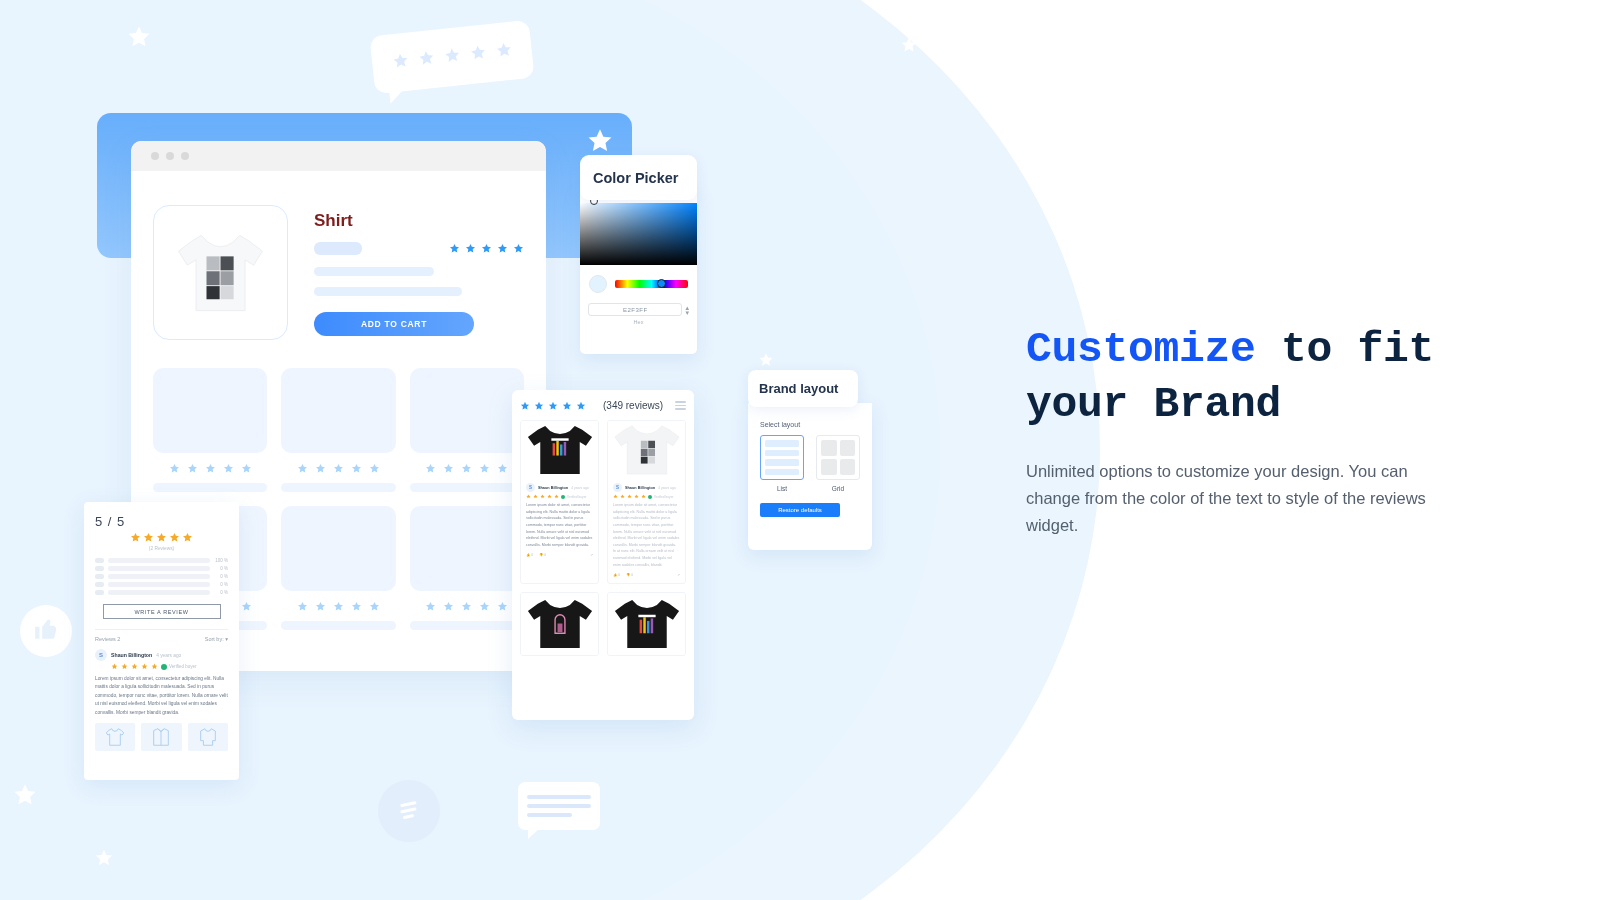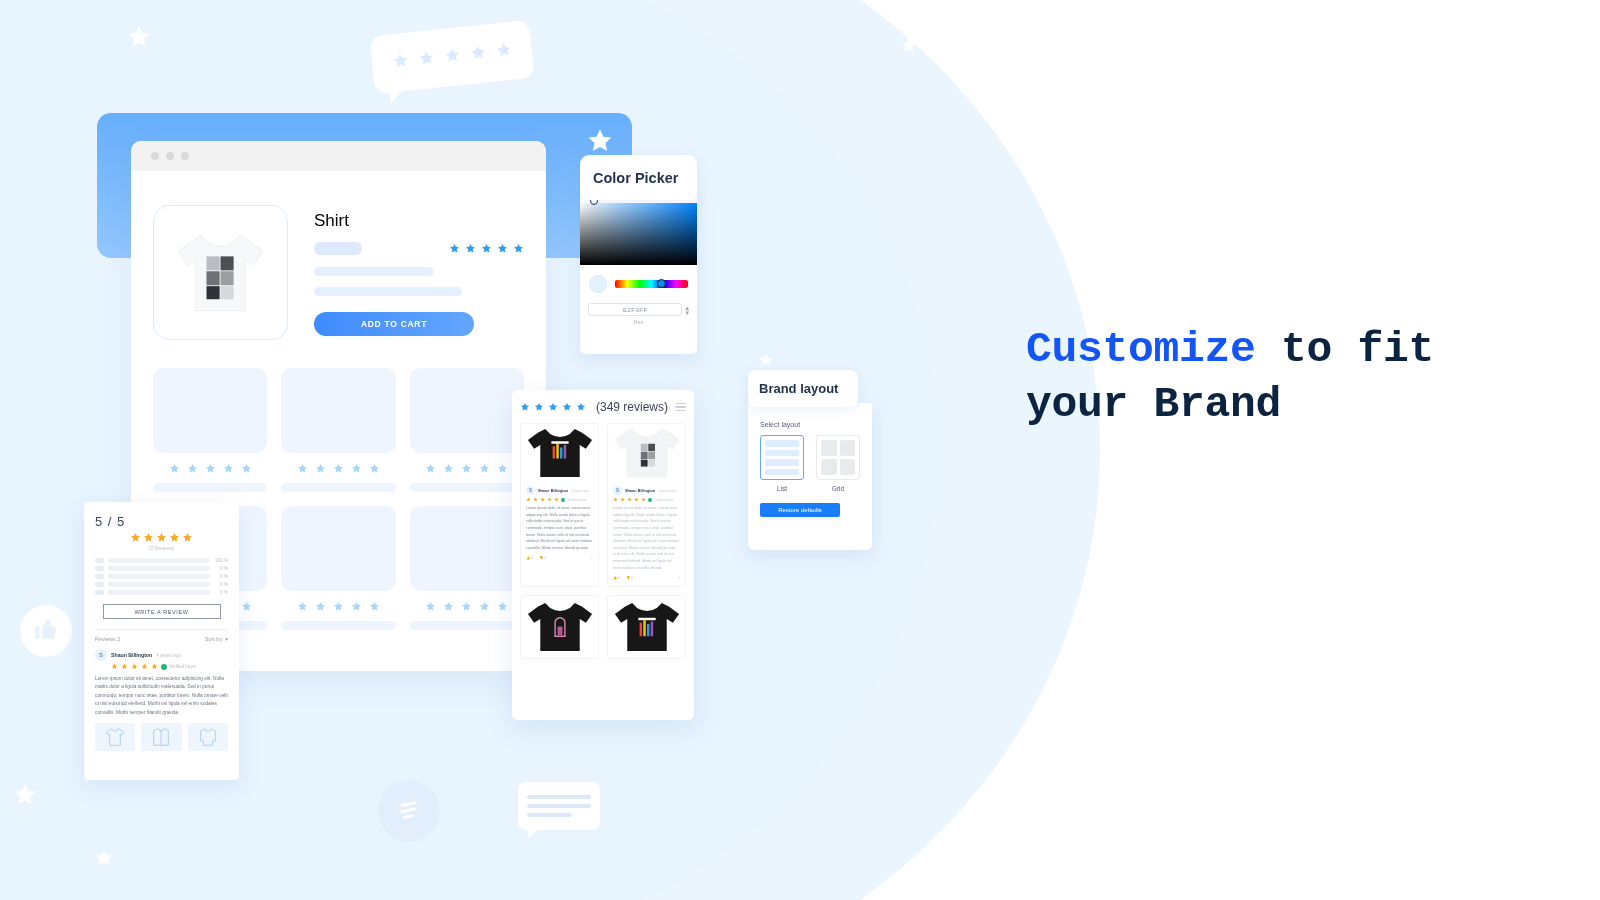--- a/index.html
+++ b/index.html
@@ -87,21 +87,21 @@
   }
   .browser-bar .dot { width:8px;height:8px;border-radius:50%;background:#d9d9d9; }
   .browser-body { padding:20px 22px; }
 
   .product-row { display:flex; gap:26px; margin-top:14px; }
   .product-img {
     width:135px;height:135px;border-radius:16px;border:1px solid #dbeafe;
     display:flex;align-items:center;justify-content:center;background:#fff;
   }
   .product-info { flex:1; padding-top:6px; }
-  .product-title { font-size:17px; color:#000000; font-weight:400; }
+  .product-title { font-size:17px; color:#7f1d1d; font-weight:700; }
   .line-row { display:flex; align-items:center; justify-content:space-between; margin-top:11px; }
   .ph { height:9px;border-radius:5px;background:#e5f0fe; }
   .ph.w1{ width:48px; height:13px; border-radius:6px;background:#ddeafd;}
   .ph.w2{ width:120px; margin-top:12px;}
   .ph.w3{ width:148px; margin-top:11px;}
   .stars-blue { display:flex; gap:5px; }
   .btn-cart {
     margin-top:16px; width:160px;height:24px;border-radius:13px;
     background:linear-gradient(90deg,#3d8bfd 0%,#64a6fe 100%);
     color:#fff;font-size:8.5px;letter-spacing:.7px;font-weight:600;
@@ -207,21 +207,21 @@
     display:flex;align-items:center;justify-content:center;}
 
   
   .mob{
     position:absolute;left:512px;top:390px;width:182px;height:330px;background:#fff;
     border-radius:6px;box-shadow:0 8px 26px rgba(100,150,210,.16);padding:10px 8px;
     z-index:4;overflow:hidden;
   }
   .mob-head{display:flex;align-items:center;justify-content:space-between;}
   .mob-stars{display:flex;gap:4px;align-items:center;}
-  .mob-count{font-size:12px;color:#3b4759;margin-left:6px;}
+  .mob-count{font-size:10px;color:#3b4759;margin-left:13px;}
   .burger{display:flex;flex-direction:column;gap:2px;}
   .burger i{width:11px;height:1.4px;background:#c9d3df;border-radius:1px;display:block;}
   .mob-grid{display:grid;grid-template-columns:1fr 1fr;gap:8px;margin-top:9px;}
   .mcard{background:#fff;border:1px solid #f0f3f7;border-radius:3px;overflow:hidden;}
   .mcard-img{height:58px;display:flex;align-items:center;justify-content:center;background:#fff;}
   .mcard-body{padding:4px 5px 6px;}
   .mhead{display:flex;align-items:center;gap:3px;}
   .mavatar{width:9px;height:9px;border-radius:50%;background:#e9f1fb;color:#5b8fd6;
     font-size:4.5px;display:flex;align-items:center;justify-content:center;font-weight:700;}
   .mname{font-size:3.8px;color:#2b3a4a;font-weight:700;}
@@ -802,15 +802,16 @@
           </svg>
         </div>
       </div>
     </div>
   </div>
 
   <div style="position:absolute;left:1026px;top:322px;width:420px;">
     <h1 style="font-size:43px;line-height:1.28;font-weight:700;color:#0d2440;letter-spacing:-.3px;font-family:Liberation Mono, monospace;">
       <span style="color:#1356f5;">Customize</span><span> to fit your Brand</span>
     </h1>
+    <p style="margin-top:26px;font-size:16.5px;line-height:1.62;color:#55606f;">Unlimited options to customize your design. You can change from the color of the text to style of the reviews widget.</p>
   </div>
 
 </div>
 
 </body></html>

